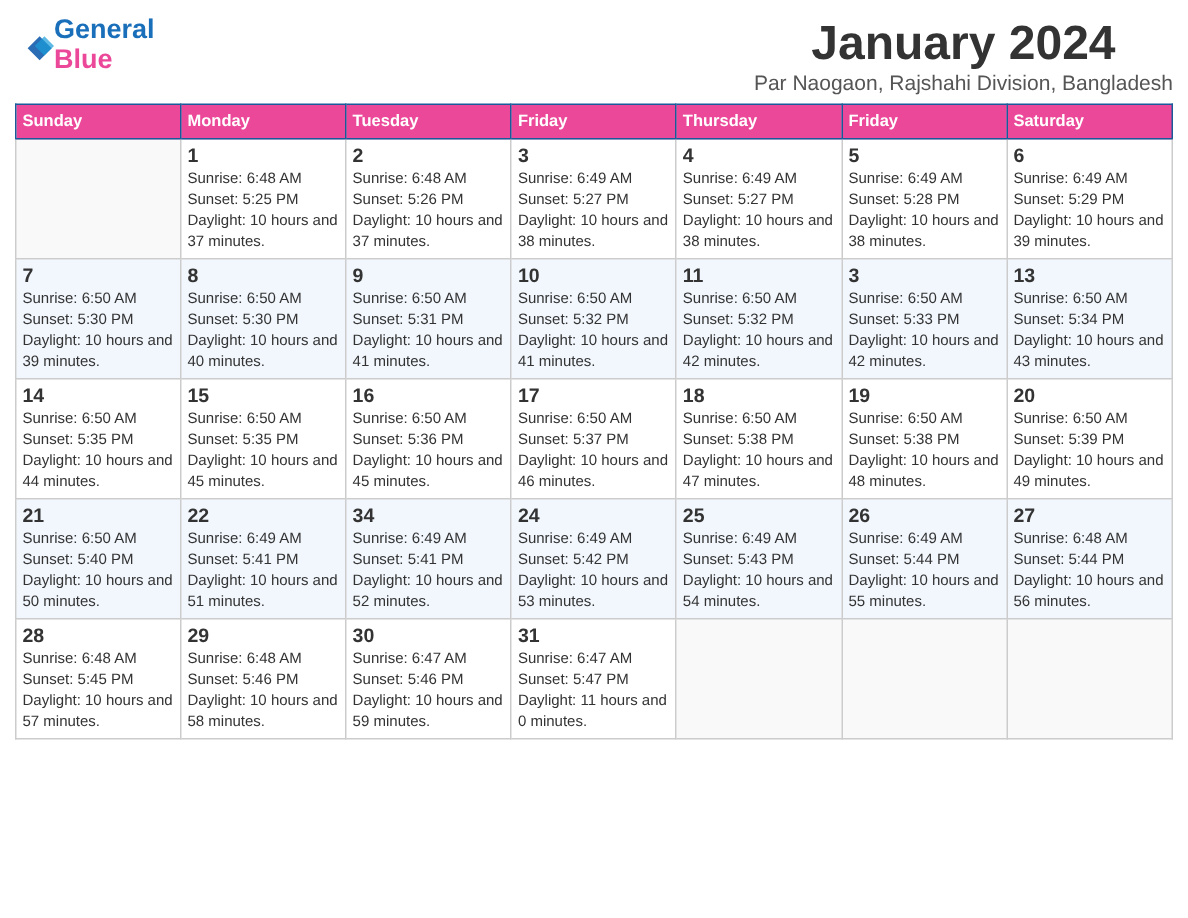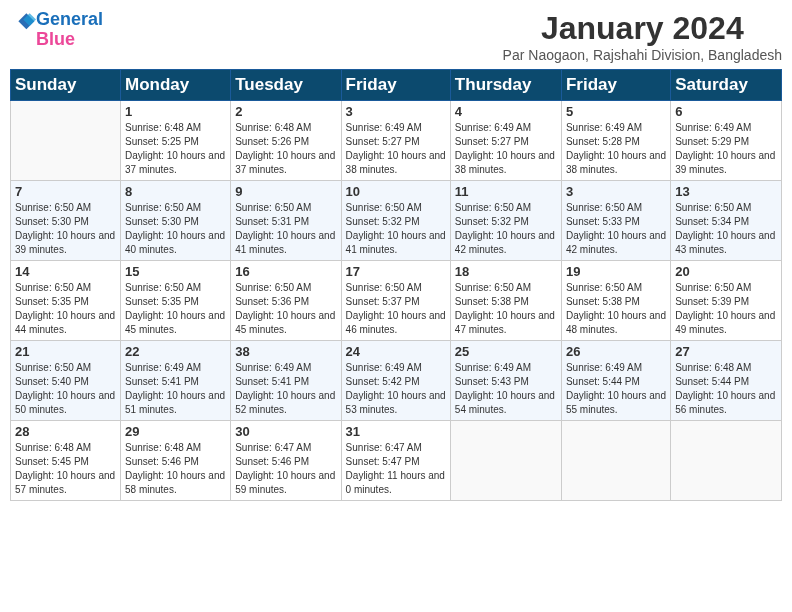--- a/index.html
+++ b/index.html
@@ -11,21 +11,21 @@
       padding: 10px;
     }
     .header {
       display: flex;
       justify-content: space-between;
       align-items: flex-start;
       margin-bottom: 6px;
     }
     .logo {
       display: flex;
-      align-items: flex-start;
+      align-items: flex-end;
     }
     .logo-text {
       font-size: 18px;
       font-weight: bold;
       color: #333;
       line-height: 1.1;
     }
     .logo-text span {
       color: #1a6fba;
     }
@@ -47,25 +47,25 @@
       font-size: 14px;
       color: #555;
       font-weight: normal;
     }
     table {
       width: 100%;
       border-collapse: collapse;
       font-size: 11px;
     }
     thead tr th {
-      background-color: #0c4a6e;
+      background-color: #ec4899;
       color: #fff;
       padding: 5px 4px;
       text-align: left;
-      font-size: 17px;
+      font-size: 11px;
       font-weight: bold;
       border: 1px solid #1a5a9a;
     }
     tbody tr td {
       border: 1px solid #ccc;
       vertical-align: top;
       padding: 3px 4px;
       width: 113px;
       height: 80px;
       color: #333;
@@ -216,21 +216,21 @@
       <tr>
         <td>
         <span class="day-num">21</span>
         <span class="day-info">Sunrise: 6:50 AM<br>Sunset: 5:40 PM<br>Daylight: 10 hours and 50 minutes.</span>
       </td>
         <td>
         <span class="day-num">22</span>
         <span class="day-info">Sunrise: 6:49 AM<br>Sunset: 5:41 PM<br>Daylight: 10 hours and 51 minutes.</span>
       </td>
         <td>
-        <span class="day-num">38</span>
+        <span class="day-num">34</span>
         <span class="day-info">Sunrise: 6:49 AM<br>Sunset: 5:41 PM<br>Daylight: 10 hours and 52 minutes.</span>
       </td>
         <td>
         <span class="day-num">24</span>
         <span class="day-info">Sunrise: 6:49 AM<br>Sunset: 5:42 PM<br>Daylight: 10 hours and 53 minutes.</span>
       </td>
         <td>
         <span class="day-num">25</span>
         <span class="day-info">Sunrise: 6:49 AM<br>Sunset: 5:43 PM<br>Daylight: 10 hours and 54 minutes.</span>
       </td>

